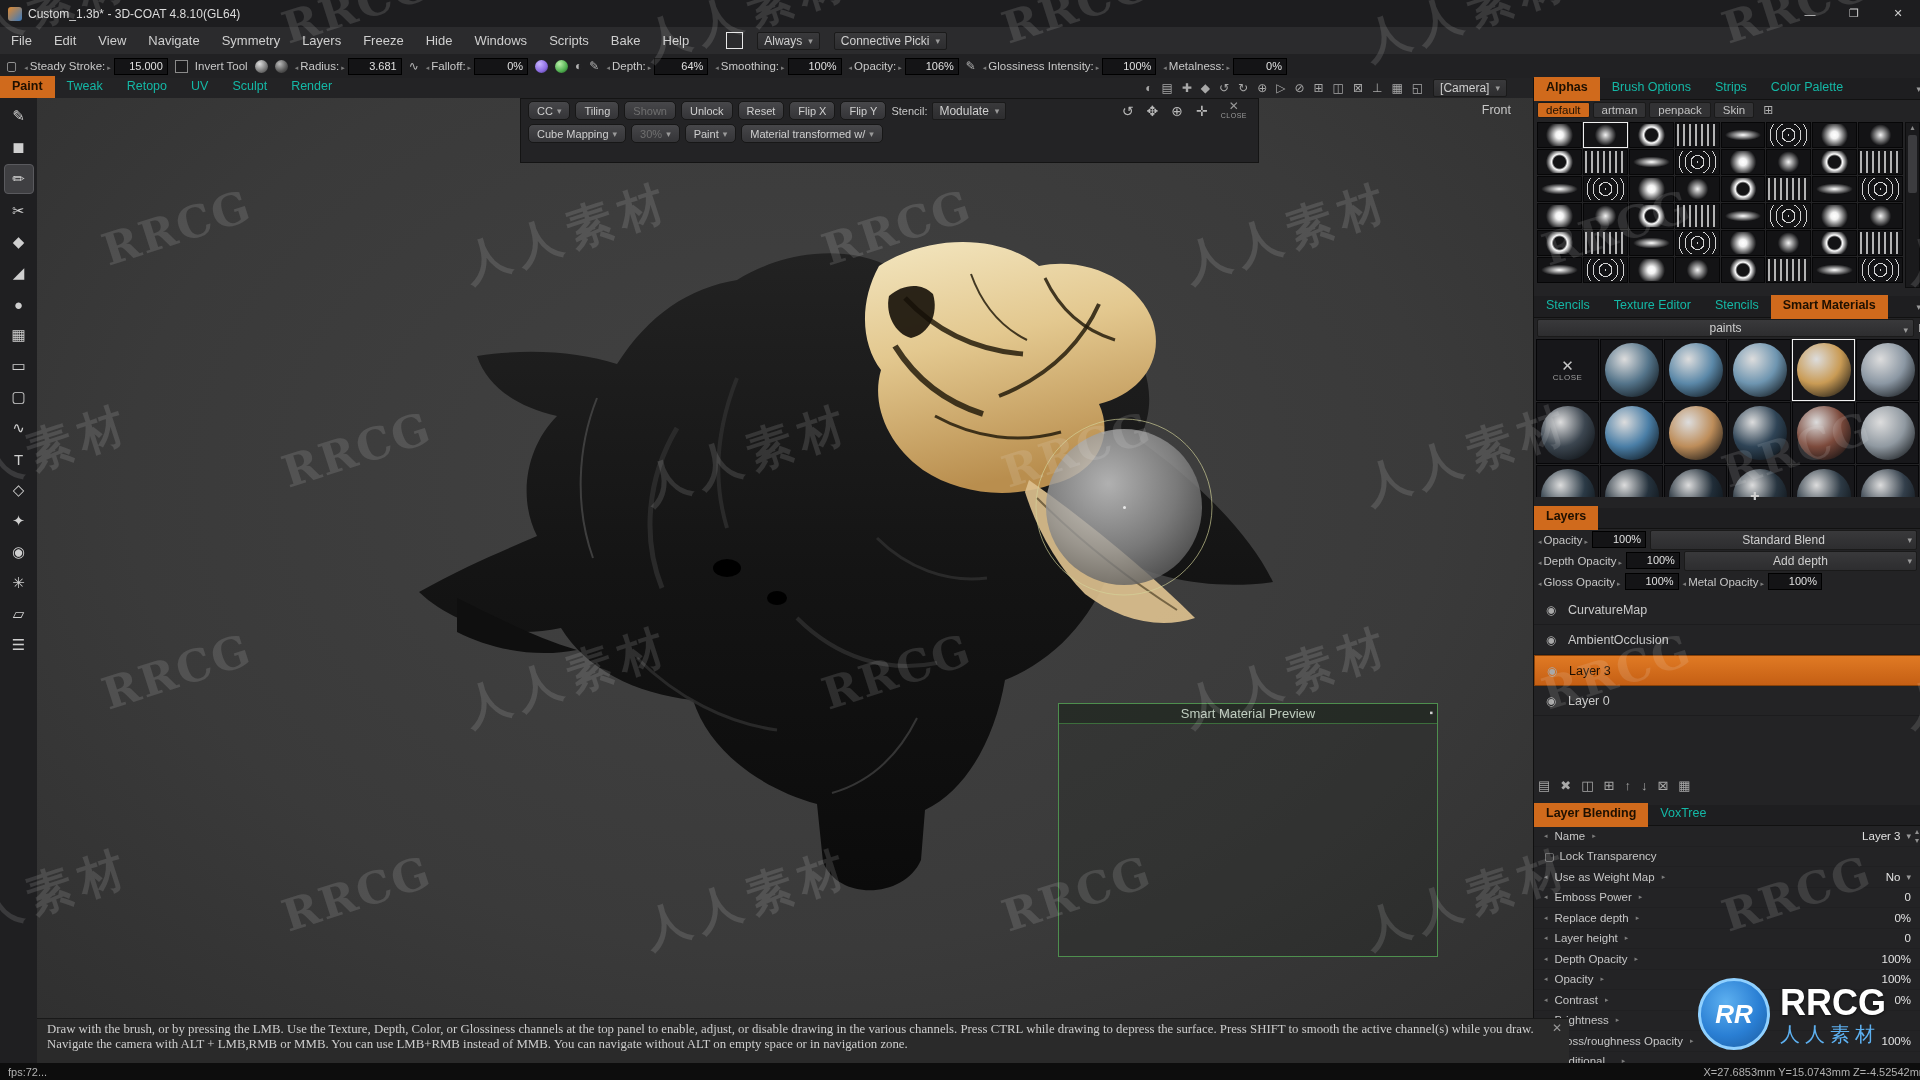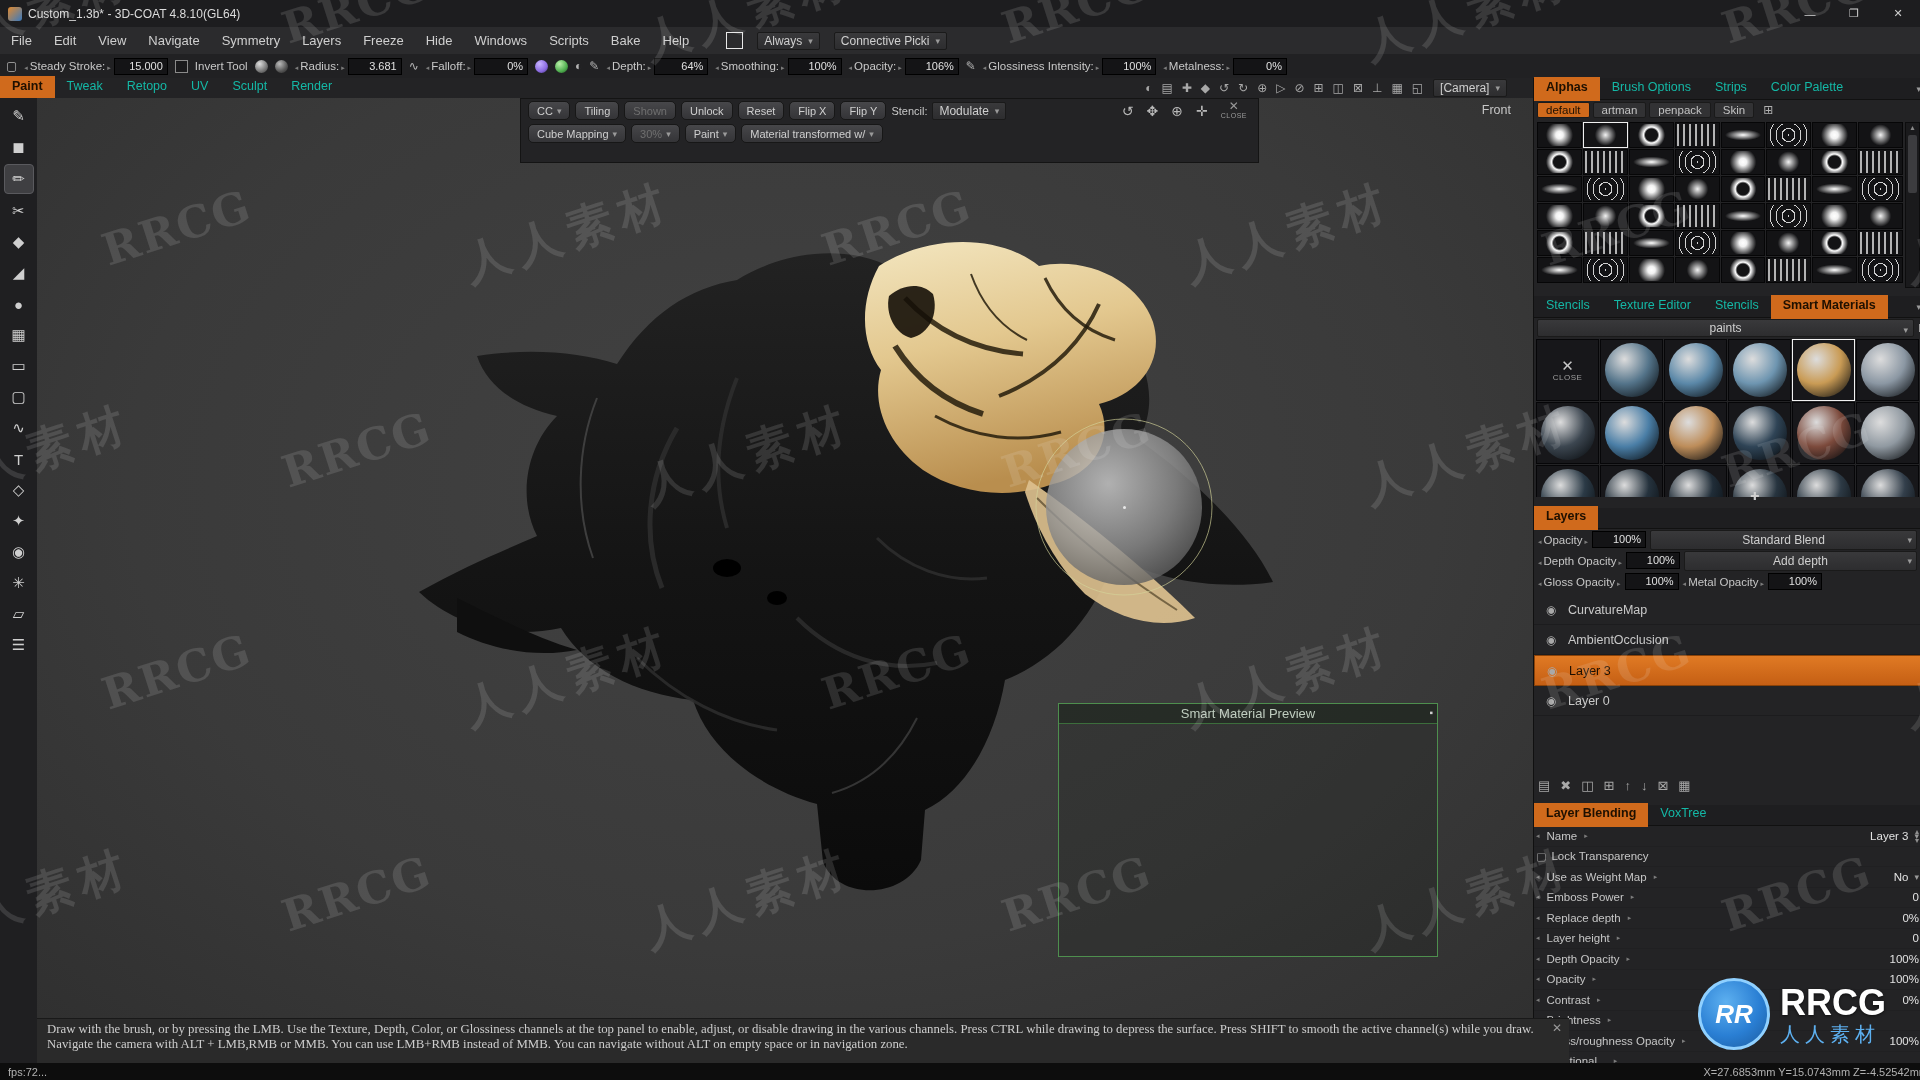--- a/index.html
+++ b/index.html
@@ -108,21 +108,21 @@
   .lc-dd{flex:1;justify-content:center;position:relative;height:16px;}
   .lc-dd .caret{position:absolute;right:4px;}
   #layer-list{position:absolute;left:0;top:517px;width:387px;}
   .lrow{display:flex;align-items:center;height:29px;border-bottom:1px solid #1c1c1e;font-size:12.5px;color:#c9c9c9;}
   .leye{width:34px;text-align:center;font-size:12px;color:#a9a9a9;}
   .lrow.selected{background:linear-gradient(#e07a24,#c55f14);color:#1c0e00;border:1px solid #8a4208;}
   #layer-icons{position:absolute;left:4px;top:700px;display:flex;gap:10px;}
   .licon{font-size:13px;color:#a8a8a8;}
   #blend-tabs{top:727px;height:20px;background:#1e1e20;border-bottom:1px solid #111;}
   #blend-props{position:absolute;left:0;top:748px;width:387px;}
-  .prow{display:flex;align-items:center;height:19.5px;padding:0 2px;font-size:11.5px;border-bottom:1px solid #202022;}
+  .prow{display:flex;align-items:center;height:19.5px;padding:0 10px;font-size:11.5px;border-bottom:1px solid #202022;}
   .plabel{color:#c6c6c6;display:flex;align-items:center;gap:5px;}
   .pval{margin-left:auto;color:#e2e2e2;}
   .prow .caret{margin-left:6px;}
   .pcheck{font-size:11px;color:#9a9a9a;}
   .pscroll{position:absolute;right:2px;top:749px;font-size:8px;color:#8f8f8f;line-height:9px;text-align:center;}
 
   
   #helpbar{position:absolute;left:37px;top:1018px;width:1496px;height:45px;background:#2a2a2a;border-top:1px solid #191919;padding:3px 26px 0 10px;font-family:Liberation Serif, serif;}
   #help-text{font-size:12.8px;line-height:14.5px;color:#cdcdcd;}
   #help-close{position:absolute;right:7px;top:2px;font-size:12px;color:#9a9a9a;}

